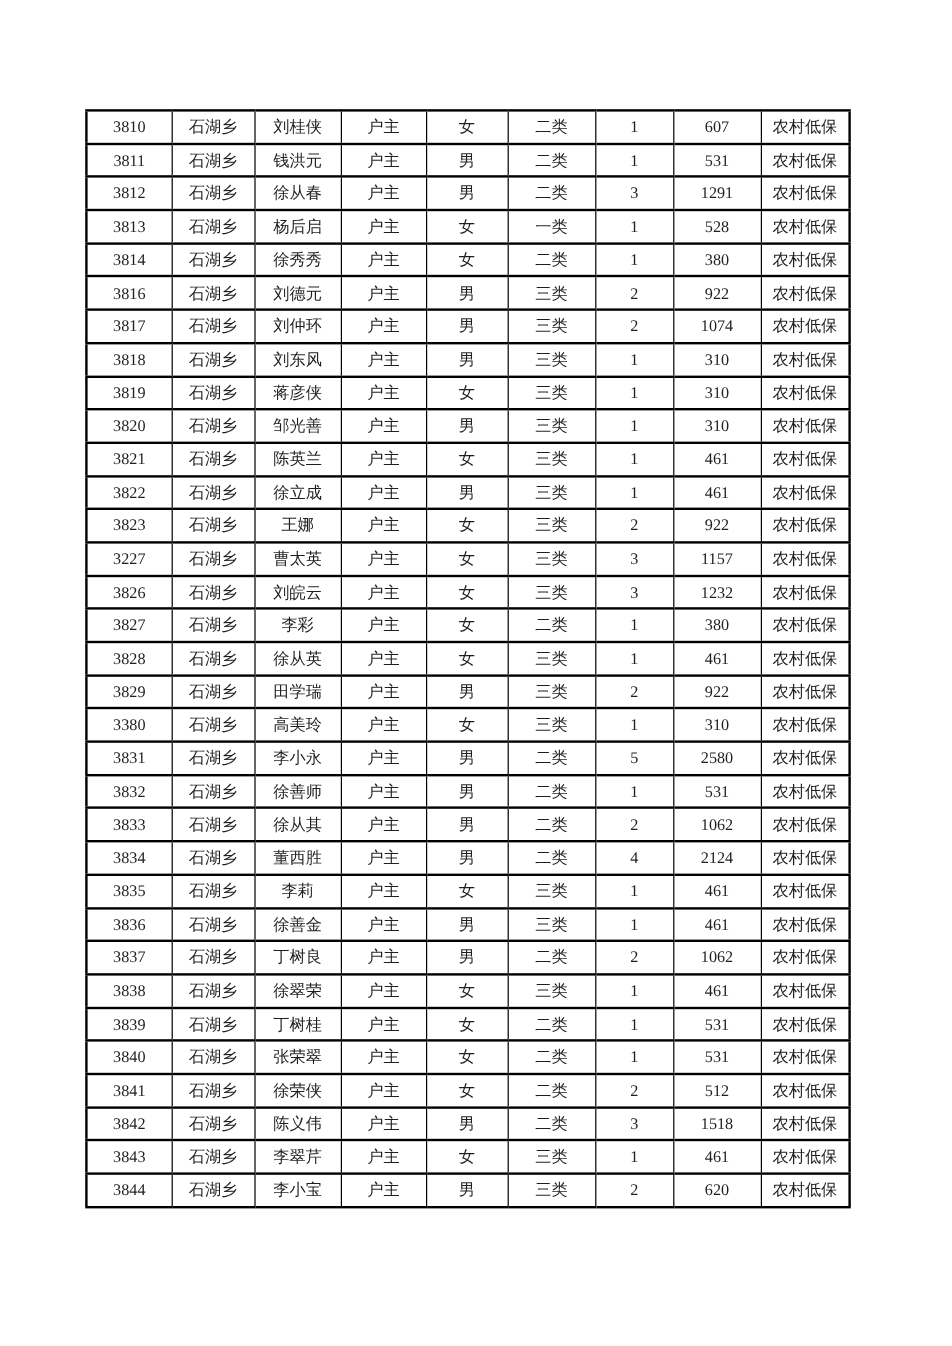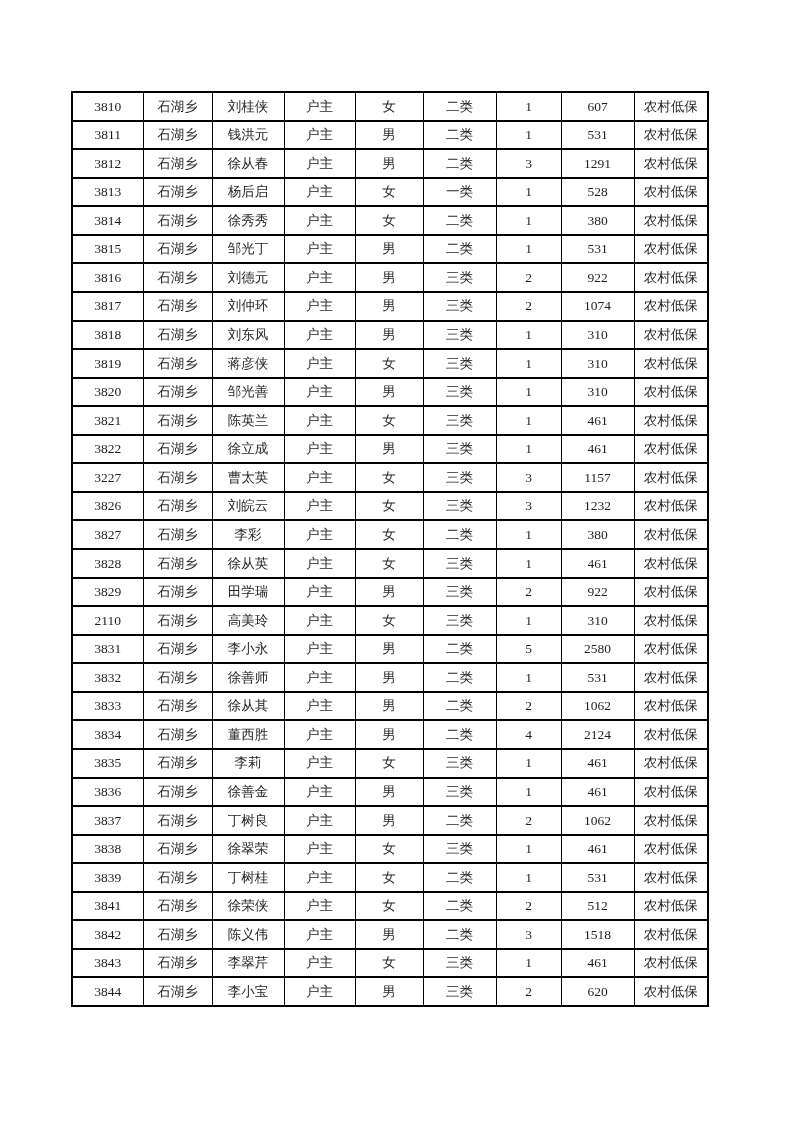--- a/index.html
+++ b/index.html
@@ -121,31 +121,20 @@
     <td>石湖乡</td>
     <td>徐秀秀</td>
     <td>户主</td>
     <td>女</td>
     <td>二类</td>
     <td>1</td>
     <td>380</td>
     <td>农村低保</td>
   </tr>
         <tr>
-    <td>3815</td>
-    <td>石湖乡</td>
-    <td>邹光丁</td>
-    <td>户主</td>
-    <td>男</td>
-    <td>二类</td>
-    <td>1</td>
-    <td>531</td>
-    <td>农村低保</td>
-  </tr>
-        <tr>
     <td>3816</td>
     <td>石湖乡</td>
     <td>刘德元</td>
     <td>户主</td>
     <td>男</td>
     <td>三类</td>
     <td>2</td>
     <td>922</td>
     <td>农村低保</td>
   </tr>
@@ -206,20 +195,31 @@
   </tr>
         <tr>
     <td>3822</td>
     <td>石湖乡</td>
     <td>徐立成</td>
     <td>户主</td>
     <td>男</td>
     <td>三类</td>
     <td>1</td>
     <td>461</td>
+    <td>农村低保</td>
+  </tr>
+        <tr>
+    <td>3823</td>
+    <td>石湖乡</td>
+    <td>王娜</td>
+    <td>户主</td>
+    <td>女</td>
+    <td>三类</td>
+    <td>2</td>
+    <td>922</td>
     <td>农村低保</td>
   </tr>
         <tr>
     <td>3227</td>
     <td>石湖乡</td>
     <td>曹太英</td>
     <td>户主</td>
     <td>女</td>
     <td>三类</td>
     <td>3</td>
@@ -264,21 +264,21 @@
     <td>石湖乡</td>
     <td>田学瑞</td>
     <td>户主</td>
     <td>男</td>
     <td>三类</td>
     <td>2</td>
     <td>922</td>
     <td>农村低保</td>
   </tr>
         <tr>
-    <td>2110</td>
+    <td>3380</td>
     <td>石湖乡</td>
     <td>高美玲</td>
     <td>户主</td>
     <td>女</td>
     <td>三类</td>
     <td>1</td>
     <td>310</td>
     <td>农村低保</td>
   </tr>
         <tr>
@@ -366,20 +366,31 @@
     <td>女</td>
     <td>三类</td>
     <td>1</td>
     <td>461</td>
     <td>农村低保</td>
   </tr>
         <tr>
     <td>3839</td>
     <td>石湖乡</td>
     <td>丁树桂</td>
+    <td>户主</td>
+    <td>女</td>
+    <td>二类</td>
+    <td>1</td>
+    <td>531</td>
+    <td>农村低保</td>
+  </tr>
+        <tr>
+    <td>3840</td>
+    <td>石湖乡</td>
+    <td>张荣翠</td>
     <td>户主</td>
     <td>女</td>
     <td>二类</td>
     <td>1</td>
     <td>531</td>
     <td>农村低保</td>
   </tr>
         <tr>
     <td>3841</td>
     <td>石湖乡</td>

